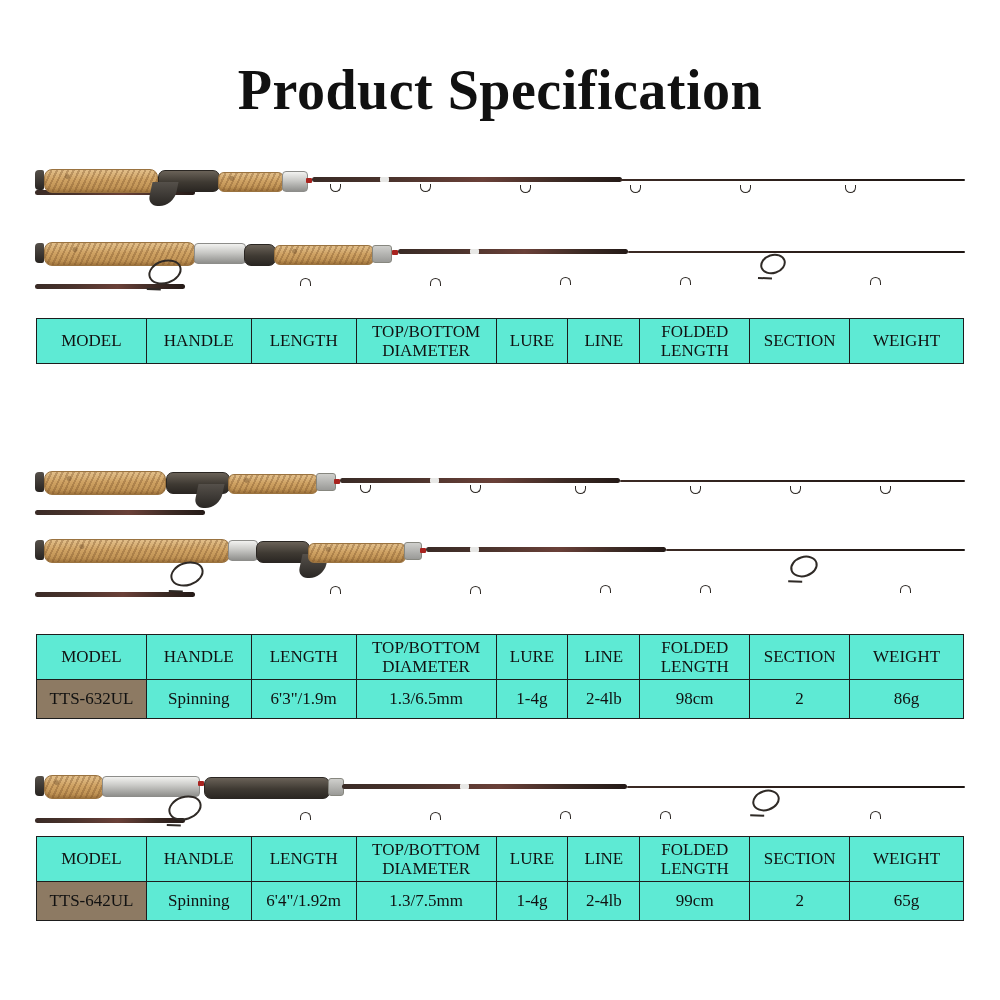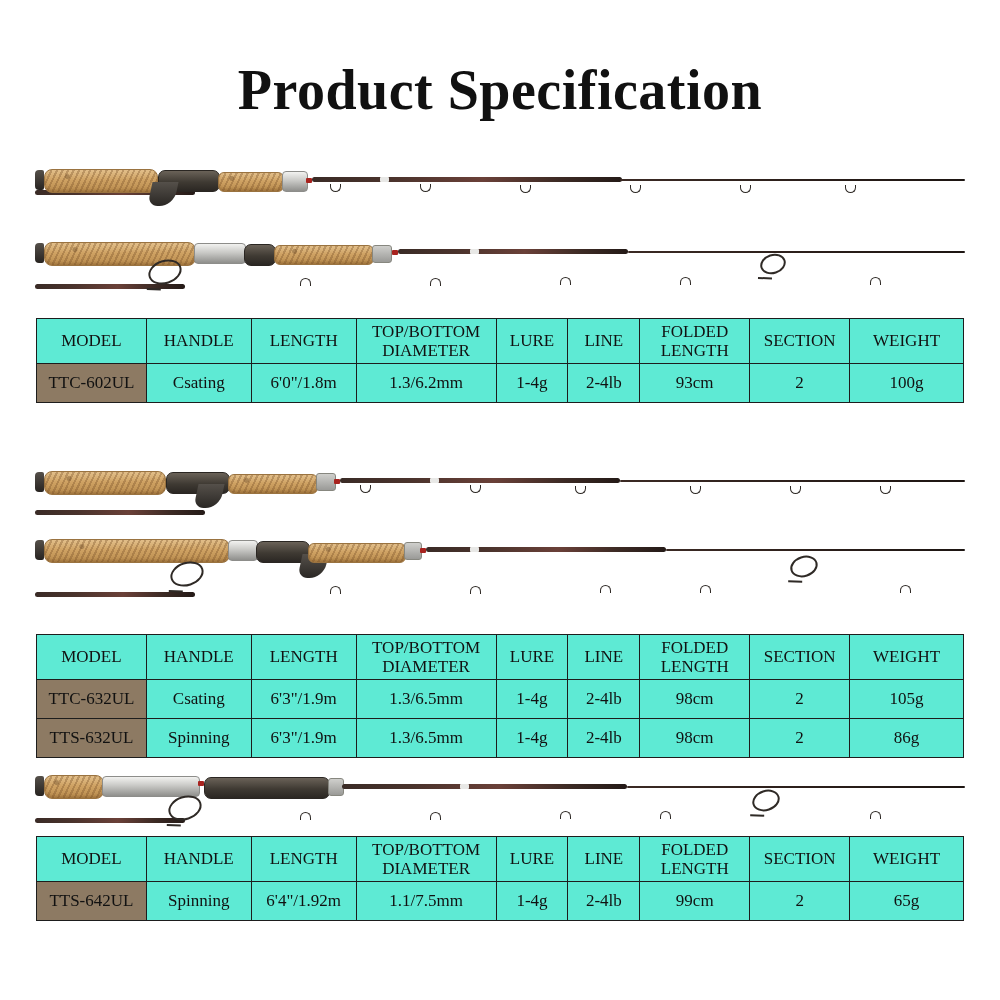--- a/index.html
+++ b/index.html
@@ -261,31 +261,20 @@
         <th>LINE</th>
         <th>
           <span class="two-line">FOLDED</span>
           <span class="two-line">LENGTH</span>
         </th>
         <th>SECTION</th>
         <th>WEIGHT</th>
       </tr>
     </thead>
     <tbody>
-      <tr>
-        <td class="model-cell">TTC-602UL</td>
-        <td>Csating</td>
-        <td>6'0"/1.8m</td>
-        <td>1.3/6.2mm</td>
-        <td>1-4g</td>
-        <td>2-4lb</td>
-        <td>93cm</td>
-        <td>2</td>
-        <td>100g</td>
-      </tr>
     </tbody>
   </table>
 
   <div class="rod" style="top:462px;">
     <div class="blank" style="top:48px; left:35px; width:170px; height:5px;"></div>
     <div class="buttcap" style="top:10px; left:35px;"></div>
     <div class="cork" style="top:9px; left:44px; width:120px;"></div>
     <div class="grip-dark" style="top:10px; left:166px; width:62px;"></div>
     <div class="trigger" style="top:22px; left:196px;"></div>
     <div class="cork small" style="top:12px; left:228px; width:88px;"></div>
@@ -354,31 +343,20 @@
         <th>
           <span class="two-line">FOLDED</span>
           <span class="two-line">LENGTH</span>
         </th>
         <th>SECTION</th>
         <th>WEIGHT</th>
       </tr>
     </thead>
     <tbody>
       <tr>
-        <td class="model-cell">TTC-632UL</td>
-        <td>Csating</td>
-        <td>6'3"/1.9m</td>
-        <td>1.3/6.5mm</td>
-        <td>1-4g</td>
-        <td>2-4lb</td>
-        <td>98cm</td>
-        <td>2</td>
-        <td>105g</td>
-      </tr>
-      <tr>
         <td class="model-cell">TTS-632UL</td>
         <td>Spinning</td>
         <td>6'3"/1.9m</td>
         <td>1.3/6.5mm</td>
         <td>1-4g</td>
         <td>2-4lb</td>
         <td>98cm</td>
         <td>2</td>
         <td>86g</td>
       </tr>
@@ -438,21 +416,21 @@
         </th>
         <th>SECTION</th>
         <th>WEIGHT</th>
       </tr>
     </thead>
     <tbody>
       <tr>
         <td class="model-cell">TTS-642UL</td>
         <td>Spinning</td>
         <td>6'4"/1.92m</td>
-        <td>1.1/7.5mm</td>
+        <td>1.3/7.5mm</td>
         <td>1-4g</td>
         <td>2-4lb</td>
         <td>99cm</td>
         <td>2</td>
         <td>65g</td>
       </tr>
     </tbody>
   </table>
 
 

